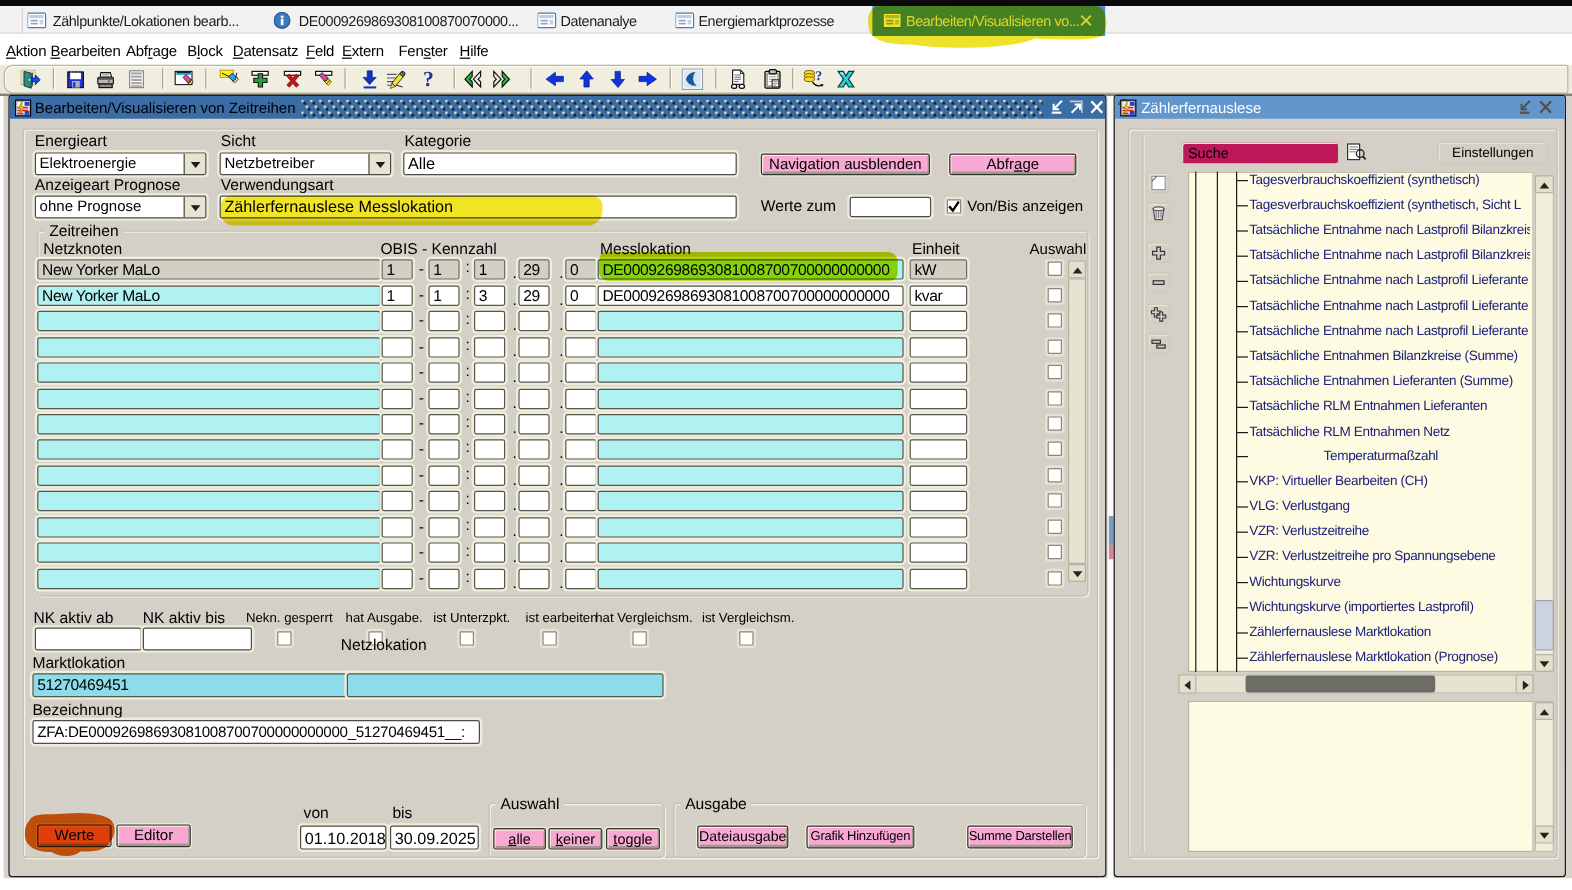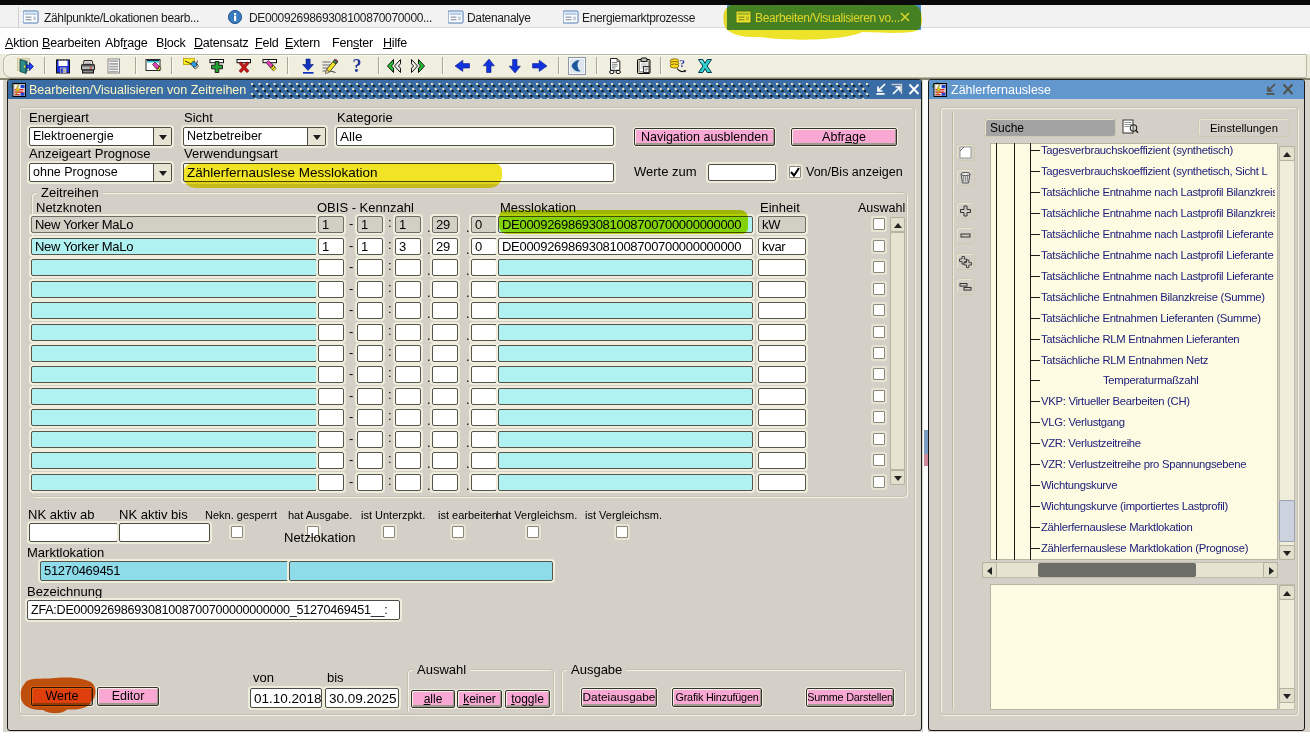--- a/index.html
+++ b/index.html
@@ -253,21 +253,21 @@
           <rect x="2" y="2" width="2" height="2" fill="#10100a"></rect>
           <rect x="3.75" y="5" width="2" height="2" fill="#e9e7c4"></rect>
           <rect x="5.75" y="7" width="2" height="2" fill="#10100a"></rect>
         </pattern>
       </defs>
       <rect width="618" height="16" fill="url(#dots)"></rect>
     </svg>
 <svg class="a" style="left:2px;top:1px" width="17" height="17" viewBox="0 0 17 17">
       <use href="#winicon"></use>
     </svg>
-<div class="a" style="left:21px;top:3px;font-size:12.5px;color:#fef9c3;line-height:14px">Bearbeiten/Visualisieren von Zeitreihen</div>
+<div class="a" style="left:21px;top:3px;font-size:12.5px;color:#000000;line-height:14px">Bearbeiten/Visualisieren von Zeitreihen</div>
 <svg class="a" style="left:866px;top:3px" width="14" height="13" viewBox="0 0 14 13">
       <path d="M11,1 L4,8 M4,3.5 V8 H8.5" stroke="#fff" stroke-width="1.7" fill="none"></path>
       <rect x="2.5" y="10" width="8" height="1.8" fill="#fff"></rect>
     </svg>
 <svg class="a" style="left:882px;top:3px" width="14" height="13" viewBox="0 0 14 13">
       <path d="M3,11 L10,4 M10,8.5 V4 H5.5" stroke="#fff" stroke-width="1.7" fill="none"></path>
       <path d="M1.5,1.5 H11.5 V11" stroke="#c8c8c8" stroke-width="1.4" fill="none"></path>
     </svg>
 <svg class="a" style="left:899px;top:3px" width="14" height="13" viewBox="0 0 14 13">
       <path d="M2.5,1.5 L11.5,11 M11.5,1.5 L2.5,11" stroke="#fff" stroke-width="1.9"></path>
@@ -496,21 +496,21 @@
 <div class="lab2" style="left:361px;top:510px">ist Unterzpkt.</div>
 <div class="cb" style="left:383px;top:526px"></div>
 <div class="lab2" style="left:438px;top:510px">ist earbeiten</div>
 <div class="cb" style="left:452px;top:526px"></div>
 <div class="lab2" style="left:496px;top:510px">hat Vergleichsm.</div>
 <div class="cb" style="left:527px;top:526px"></div>
 <div class="lab2" style="left:585px;top:510px">ist Vergleichsm.</div>
 <div class="cb" style="left:616px;top:526px"></div>
 <div class="lab" style="left:27px;top:546px">Marktlokation</div>
 <div class="lab" style="left:284px;top:531px">Netzlokation</div>
-<div class="cell sky" style="left:40px;top:561px;width:270px;height:20px;line-height:18px">51270469451</div>
+<div class="cell sky" style="left:27px;top:561px;width:270px;height:20px;line-height:18px">51270469451</div>
 <div class="cell sky" style="left:289px;top:561px;width:264px;height:20px"></div>
 <div class="lab" style="left:27px;top:585px">Bezeichnung</div>
 <div class="fld" style="left:27px;top:600px;width:373px;height:20px;line-height:19px;font-size:12.6px;letter-spacing:-0.25px;box-shadow:0 0 0 2px #eeecdb;border-radius:2px">ZFA:DE00092698693081008700700000000000_51270469451__:</div>
 <div class="btn" style="left:31px;top:687px;width:62px;height:19px;line-height:17px">Werte</div>
 <div class="btn" style="left:97px;top:687px;width:62px;height:19px;line-height:17px">Editor</div>
 <div class="lab" style="left:253px;top:671px">von</div>
 <div class="lab" style="left:327px;top:671px">bis</div>
 <div class="fld" style="left:250px;top:688px;width:72px;height:20px;line-height:19px">01.10.2018</div>
 <div class="fld" style="left:325px;top:688px;width:74px;height:20px;line-height:19px">30.09.2025</div>
 <div class="gb" style="left:407px;top:669px;width:147px;height:46px">
@@ -534,21 +534,21 @@
 <svg class="a" style="left:335px;top:3px" width="14" height="13" viewBox="0 0 14 13">
       <path d="M11,1 L4,8 M4,3.5 V8 H8.5" stroke="#55504a" stroke-width="1.7" fill="none"></path>
       <rect x="2.5" y="10" width="8" height="1.8" fill="#55504a"></rect>
     </svg>
 <svg class="a" style="left:352px;top:3px" width="14" height="13" viewBox="0 0 14 13">
       <path d="M2.5,1.5 L11.5,11 M11.5,1.5 L2.5,11" stroke="#55504a" stroke-width="1.9"></path>
     </svg>
 </div>
 <div class="a" style="left:940px;top:107px;width:358px;height:608px;border:1px solid #c3c0ae;border-radius:3px;box-shadow:inset 1px 1px 0 #f3f1e5,1px 1px 0 #f3f1e5"></div>
 <div class="a" style="left:953px;top:112px;width:1px;height:598px;background:#eae8d6;box-shadow:-1px 0 0 #bdbaa8"></div>
-<div class="a" style="left:984px;top:118px;width:132px;height:19px;background:#a3a3a3;border:1px solid #cfcbb2;border-radius:3px;box-shadow:inset 1px 1px 0 #e8e5d5;font-size:12px;line-height:18px;padding-left:5px;color:#000">Suche</div>
+<div class="a" style="left:984px;top:118px;width:132px;height:19px;background:#be185d;border:1px solid #cfcbb2;border-radius:3px;box-shadow:inset 1px 1px 0 #e8e5d5;font-size:12px;line-height:18px;padding-left:5px;color:#000">Suche</div>
 <svg class="a" style="left:1122px;top:119px" width="17" height="16" viewBox="0 0 17 16">
     <rect x="1" y="1" width="10" height="13" fill="#fff" stroke="#333"></rect>
     <path d="M2.5,3.5 h7 M2.5,5.5 h7 M2.5,7.5 h5" stroke="#777" stroke-width="0.8"></path>
     <circle cx="11.5" cy="9" r="3.2" fill="none" stroke="#222" stroke-width="1.1"></circle>
     <path d="M13.8,11.3 L16,13.8" stroke="#222" stroke-width="1.4"></path>
   </svg>
 <div class="a" style="left:1198px;top:118px;width:92px;height:19px;background:#d4d0c8;border:1px solid #cfcbb2;border-radius:3px;box-shadow:inset 1px 1px 0 #e8e5d5;font-size:11.3px;line-height:18px;text-align:center;color:#000">Einstellungen</div>
 <div class="a" style="left:956px;top:144px;width:19px;height:17px;background:#d4d0c8;border:1px solid #cfcbb2;border-radius:3px;box-shadow:inset 1px 1px 0 #e8e5d5">
     <svg width="17" height="15" style="position:absolute;left:0;top:0">
       <rect x="3" y="2" width="11" height="11" fill="#fff" stroke="#999"></rect>

